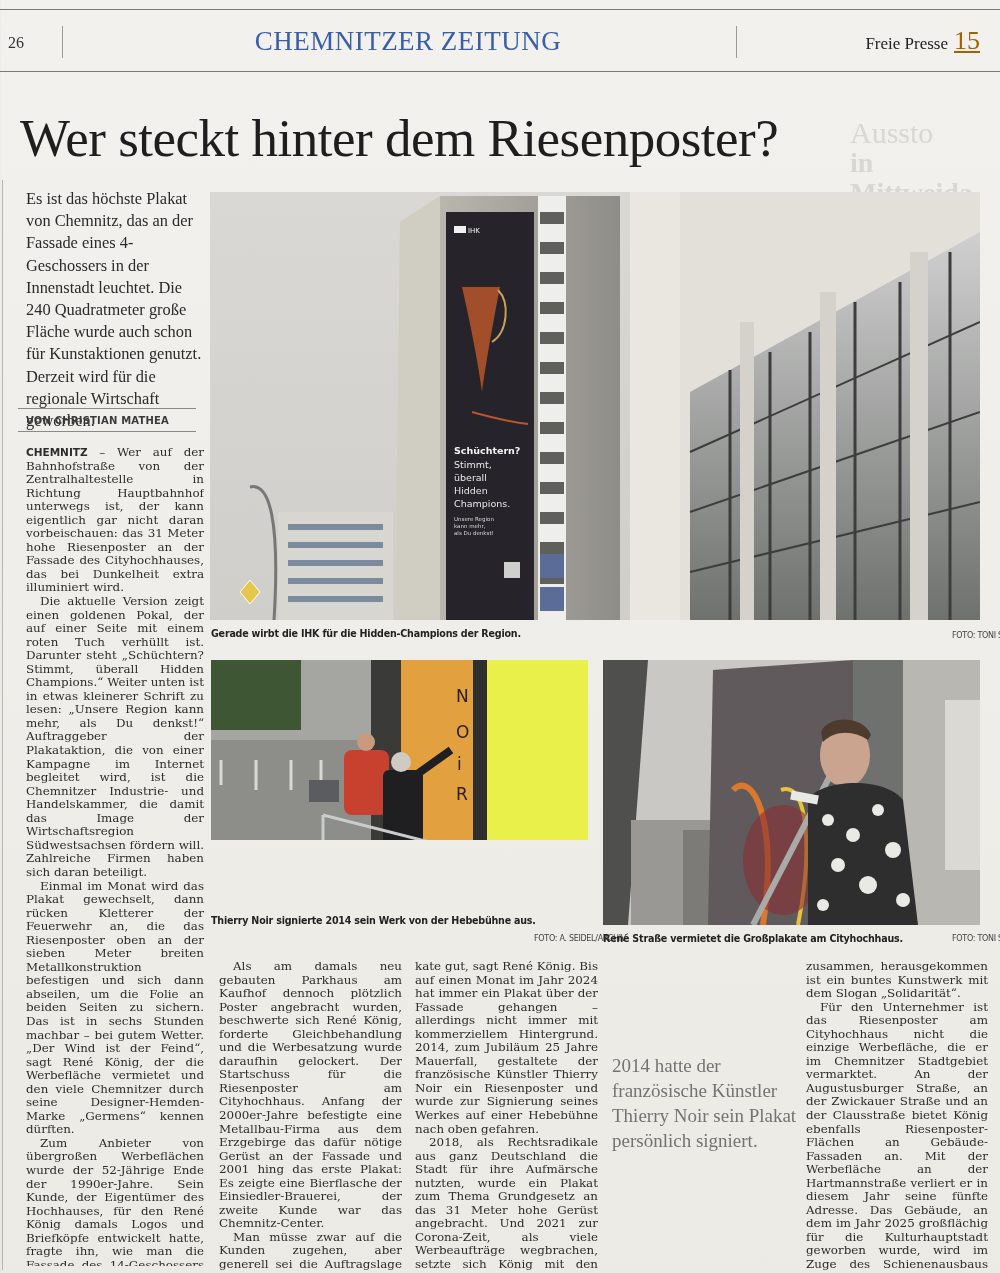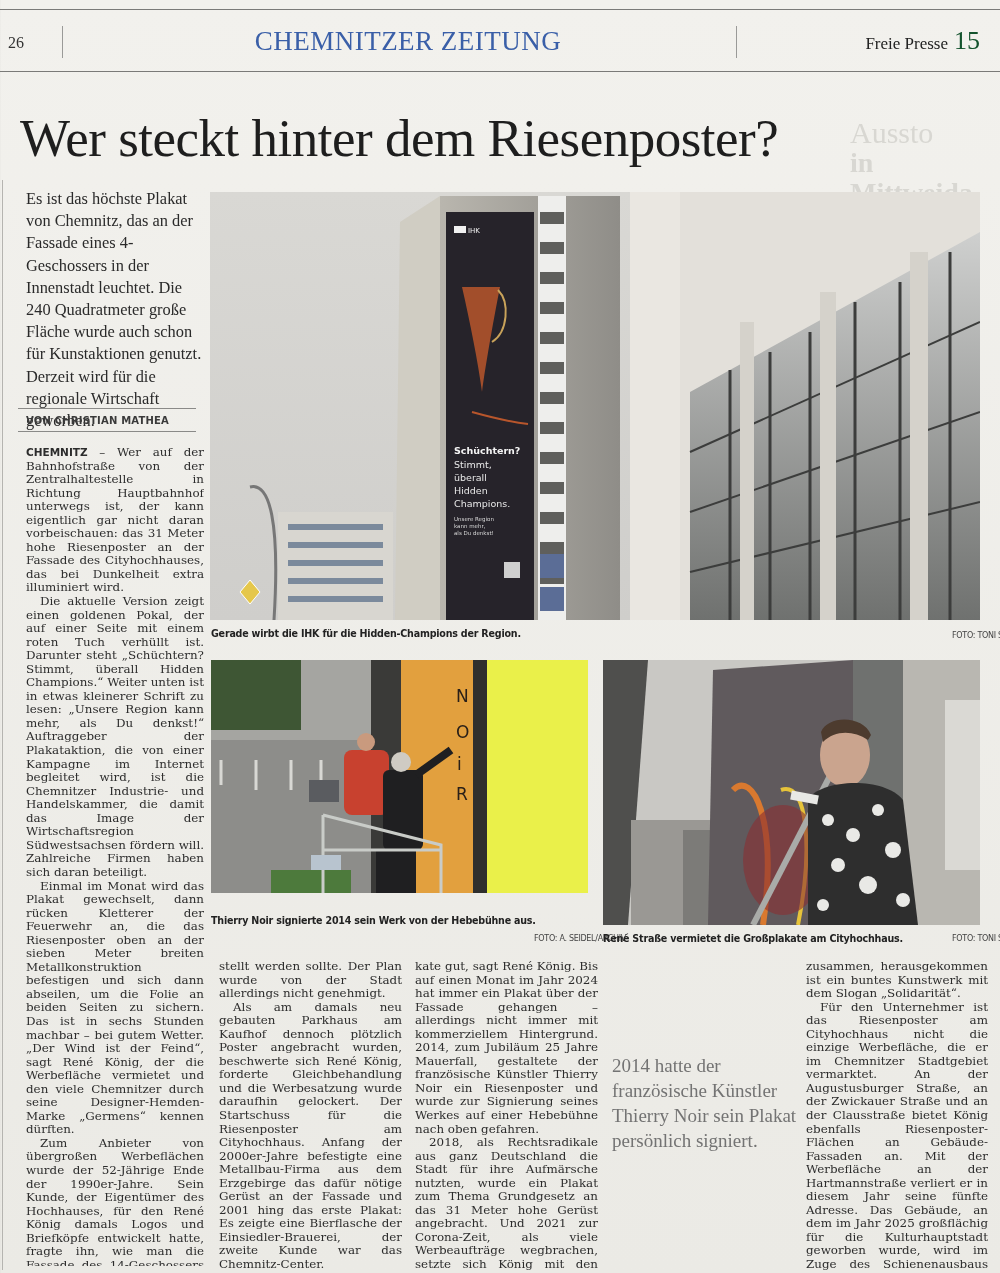--- a/index.html
+++ b/index.html
@@ -7,21 +7,21 @@
   .paper-tex{position:absolute;inset:0;background:
      linear-gradient(90deg,rgba(0,0,0,0.015) 0 1px,transparent 1px 200px),
      linear-gradient(180deg,#f2f1ed,#ebeae5);}
   .abs{position:absolute;padding-left:8px;}
   
   .hdr-rule{position:absolute;left:0;right:0;height:1px;background:#7a7a78;}
   .page-left{left:0;top:34px;font:16px "Liberation Serif",serif;color:#333;}
   .vline{position:absolute;width:1px;background:#9a9a98;}
   .section-title{left:0;width:800px;top:26px;text-align:center;font:27px "Liberation Serif",serif;color:#3a5fa8;letter-spacing:0.5px;}
   .brand{right:52px;top:34px;font:17px "Liberation Serif",serif;color:#222;}
-  .page-right{right:20px;top:26px;font:26px "Liberation Serif",serif;color:#14532d;}
+  .page-right{right:20px;top:26px;font:26px "Liberation Serif",serif;color:#a16207;text-decoration:underline;}
   .headline{left:12px;top:108px;font:53px "Liberation Serif",serif;color:#1e1e1e;letter-spacing:-0.5px;white-space:nowrap;}
   .ghost{right:10px;top:118px;font:30px "Liberation Serif",serif;color:#d8d7d2;line-height:30px;text-align:left;width:140px;}
   .col-rule{position:absolute;left:2px;top:180px;width:1px;height:1090px;background:#b5b4b0;}
   
   .lead{left:18px;top:188px;width:178px;font:16.4px/22.2px "Liberation Serif",serif;color:#2a2a2a;}
   .byline-rule{position:absolute;left:18px;width:178px;height:1px;background:#8a8a88;}
   .byline{left:18px;top:415px;font:bold 10px "DejaVu Sans",sans-serif;color:#3a3a3a;letter-spacing:0.2px;}
   
   .body-col{font:11.9px/13.55px "DejaVu Serif",serif;color:#2c2c2c;text-align:justify;hyphens:manual;}
   .body-col p{margin:0;}
@@ -161,21 +161,21 @@
       <rect x="530" y="130" width="14" height="298"></rect>
         <rect x="610" y="100" width="16" height="328"></rect>
         <rect x="700" y="60" width="18" height="368"></rect>
     </g>
     <polygon points="420,0 470,0 470,428 420,428" fill="#eae7e1"></polygon>
   </svg>
 </div>
 <div class="caption" style="left:211px;top:627px;">Gerade wirbt die IHK für die Hidden-Champions der Region.</div>
 <div class="credit" style="left:924px;top:631px;">FOTO: TONI SÖLL</div>
 
-<div class="photo" style="left:211px;top:660px;width:377px;height:233px;background:#9e9e9a;">
+<div class="photo" style="left:211px;top:660px;width:377px;height:180px;background:#9e9e9a;">
   <svg width="377" height="250" viewBox="0 0 377 250">
     <rect width="377" height="250" fill="#a5a5a1"></rect>
     <rect x="0" y="0" width="90" height="70" fill="#3e5634"></rect>
     <rect x="0" y="80" width="170" height="170" fill="#8d8d8a"></rect>
     <g stroke="#d8d8d4" stroke-width="3">
         <line x1="10" y1="100" x2="10" y2="125"></line>
         <line x1="45" y1="100" x2="45" y2="130"></line>
         <line x1="80" y1="100" x2="80" y2="130"></line>
         <line x1="110" y1="100" x2="110" y2="130"></line>
       </g>
@@ -239,21 +239,20 @@
         <circle cx="300" cy="240" r="7"></circle>
         <circle cx="220" cy="245" r="6"></circle>
     </g>
     <line x1="215" y1="140" x2="188" y2="135" stroke="#e8e8e5" stroke-width="9"></line>
   </svg>
 </div>
 <div class="caption" style="left:603px;top:932px;">René Straße vermietet die Großplakate am Cityhochhaus.</div>
 <div class="credit" style="left:924px;top:934px;">FOTO: TONI SÖLL</div>
 
 <div class="abs body-col" style="left:211px;top:960px;width:183px;">
-  <p>stellt werden sollte. Der Plan wurde von der Stadt allerdings nicht genehmigt.</p>
   <p class="ind">Als am damals neu gebauten Parkhaus am Kaufhof dennoch plötzlich Poster angebracht wurden, beschwerte sich René König, forderte Gleichbehandlung und die Werbesatzung wurde daraufhin gelockert. Der Startschuss für die Riesenposter am Cityhochhaus. Anfang der 2000er-Jahre befestigte eine Metallbau-Firma aus dem Erzgebirge das dafür nötige Gerüst an der Fassade und 2001 hing das erste Plakat: Es zeigte eine Bierflasche der Einsiedler-Brauerei, der zweite Kunde war das Chemnitz-Center.</p>
   <p class="ind">Man müsse zwar auf die Kunden zugehen, aber generell sei die Auftragslage für seine Riesenpla-</p>
 </div>
 
 <div class="abs body-col" style="left:407px;top:960px;width:183px;">
   <p>kate gut, sagt René König. Bis auf einen Monat im Jahr 2024 hat immer ein Plakat über der Fassade gehangen – allerdings nicht immer mit kommerziellem Hintergrund. 2014, zum Jubiläum 25 Jahre Mauerfall, gestaltete der französische Künstler Thierry Noir ein Riesenposter und wurde zur Signierung seines Werkes auf einer Hebebühne nach oben gefahren.</p>
   <p class="ind">2018, als Rechtsradikale aus ganz Deutschland die Stadt für ihre Aufmärsche nutzten, wurde ein Plakat zum Thema Grundgesetz an das 31 Meter hohe Gerüst angebracht. Und 2021 zur Corona-Zeit, als viele Werbeaufträge wegbrachen, setzte sich König mit den Künstlern Michael Fischer-Art und Kay Leo Leonhardt</p>
 </div>
 
 <div class="abs pullquote">2014 hatte der französische Künstler Thierry Noir sein Plakat persönlich signiert.</div>

